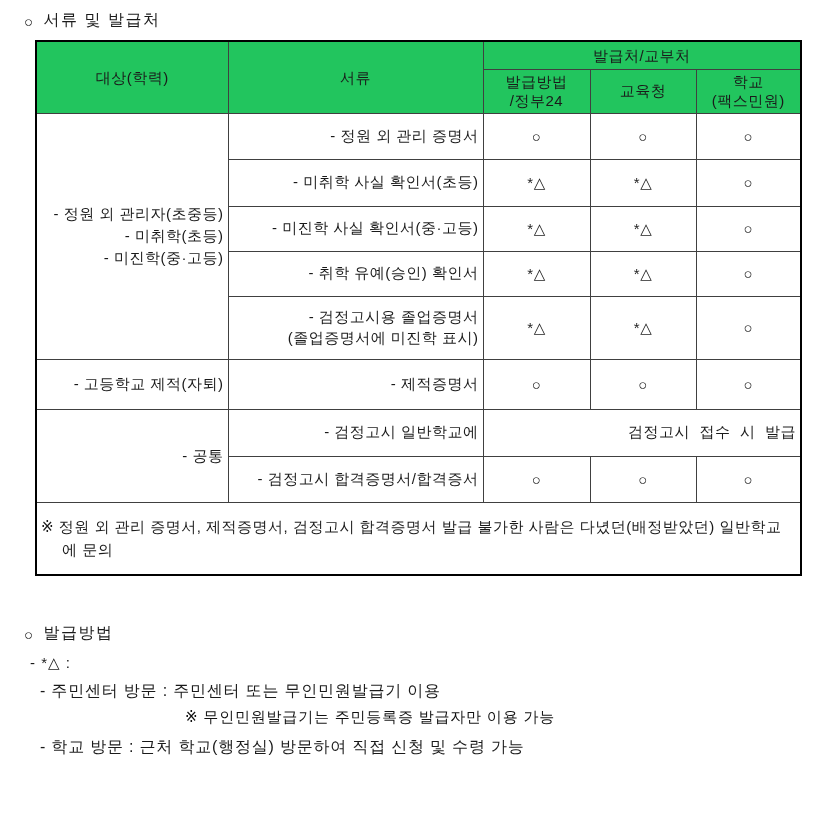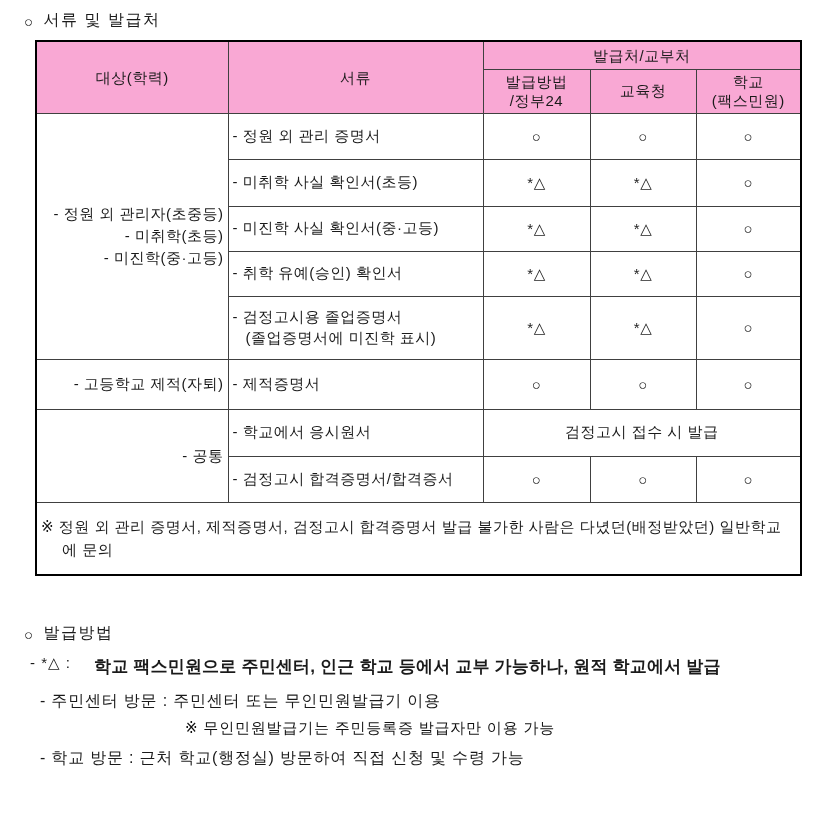--- a/index.html
+++ b/index.html
@@ -34,39 +34,39 @@
   }
   table.docs th, table.docs td {
     border: 1px solid #404040;
     font-size: 15px;
     font-weight: normal;
     vertical-align: middle;
     padding: 2px 4px;
     letter-spacing: 0.5px;
     overflow: hidden;
   }
-  thead th { background: #f9a8d4; text-align: center; line-height: 1.3; }
+  thead th { background: #22c55e; text-align: center; line-height: 1.3; }
   tr.hdr1 { height: 28px; }
   tr.hdr2 { height: 44px; }
   tr.r1 { height: 46px; }
   tr.r2 { height: 47px; }
   tr.r3 { height: 45px; }
   tr.r4 { height: 45px; margin-left: 16px; }
   tr.r5 { height: 63px; }
   tr.r6 { height: 50px; }
   tr.r7 { height: 47px; }
   tr.r8 { height: 46px; }
   tr.r9 { height: 73px; }
 
   td.target-cell { text-align: right; padding-left: 8px; line-height: 1.45; }
   td.target-cell span { display: block; }
-  td.doc-cell { text-align: left; padding-left: 12px; line-height: 1.35; }
+  td.doc-cell { text-align: right; padding-left: 12px; line-height: 1.35; }
   td.doc-cell .doc-sub { display: block; padding-left: 13px; }
   td.mark-cell { text-align: center; font-size: 15px; color: #222; }
-  td.merged-cell { text-align: center; letter-spacing: 1px; }
+  td.merged-cell { text-align: right; letter-spacing: 1px; font-family: Liberation Mono, monospace; }
   td.footnote-cell {
     text-align: left;
     padding: 6px 8px 6px 12px;
     line-height: 1.55;
     vertical-align: middle;
   }
   td.footnote-cell .hang { display: block; padding-left: 21px; text-indent: -21px; }
 
   
   .methods { margin-top: 47px; }
@@ -180,21 +180,21 @@
       </tr>
       <tr class="r6">
         <td class="target-cell">- 고등학교 제적(자퇴)</td>
         <td class="doc-cell">- 제적증명서</td>
         <td class="mark-cell">○</td>
         <td class="mark-cell">○</td>
         <td class="mark-cell">○</td>
       </tr>
       <tr class="r7">
         <td class="target-cell" rowspan="2">- 공통</td>
-        <td class="doc-cell">- 학교에서 응시원서</td>
+        <td class="doc-cell">- 검정고시 일반학교에</td>
         <td class="merged-cell" colspan="3">검정고시 접수 시 발급</td>
       </tr>
       <tr class="r8">
         <td class="doc-cell">- 검정고시 합격증명서/합격증서</td>
         <td class="mark-cell">○</td>
         <td class="mark-cell">○</td>
         <td class="mark-cell">○</td>
       </tr>
       <tr class="r9">
         <td class="footnote-cell" colspan="5">
@@ -206,21 +206,20 @@
 
   <div class="methods">
     <div class="section-head">
       <span class="o-bullet">○</span>
       <span>발급방법</span>
     </div>
 
     <div class="m-item1">
       <span class="prefix">- *△ :</span>
       <span class="bold-text">
-        <span style="display:block">학교 팩스민원으로 주민센터, 인근 학교 등에서 교부 가능하나, 원적 학교에서 발급</span>
       </span>
     </div>
 
     <div class="m-item">- 주민센터 방문 : 주민센터 또는 무인민원발급기 이용</div>
     <div class="m-note">※ 무인민원발급기는 주민등록증 발급자만 이용 가능</div>
     <div class="m-item">- 학교 방문 : 근처 학교(행정실) 방문하여 직접 신청 및 수령 가능</div>
   </div>
 
 </div>
 

